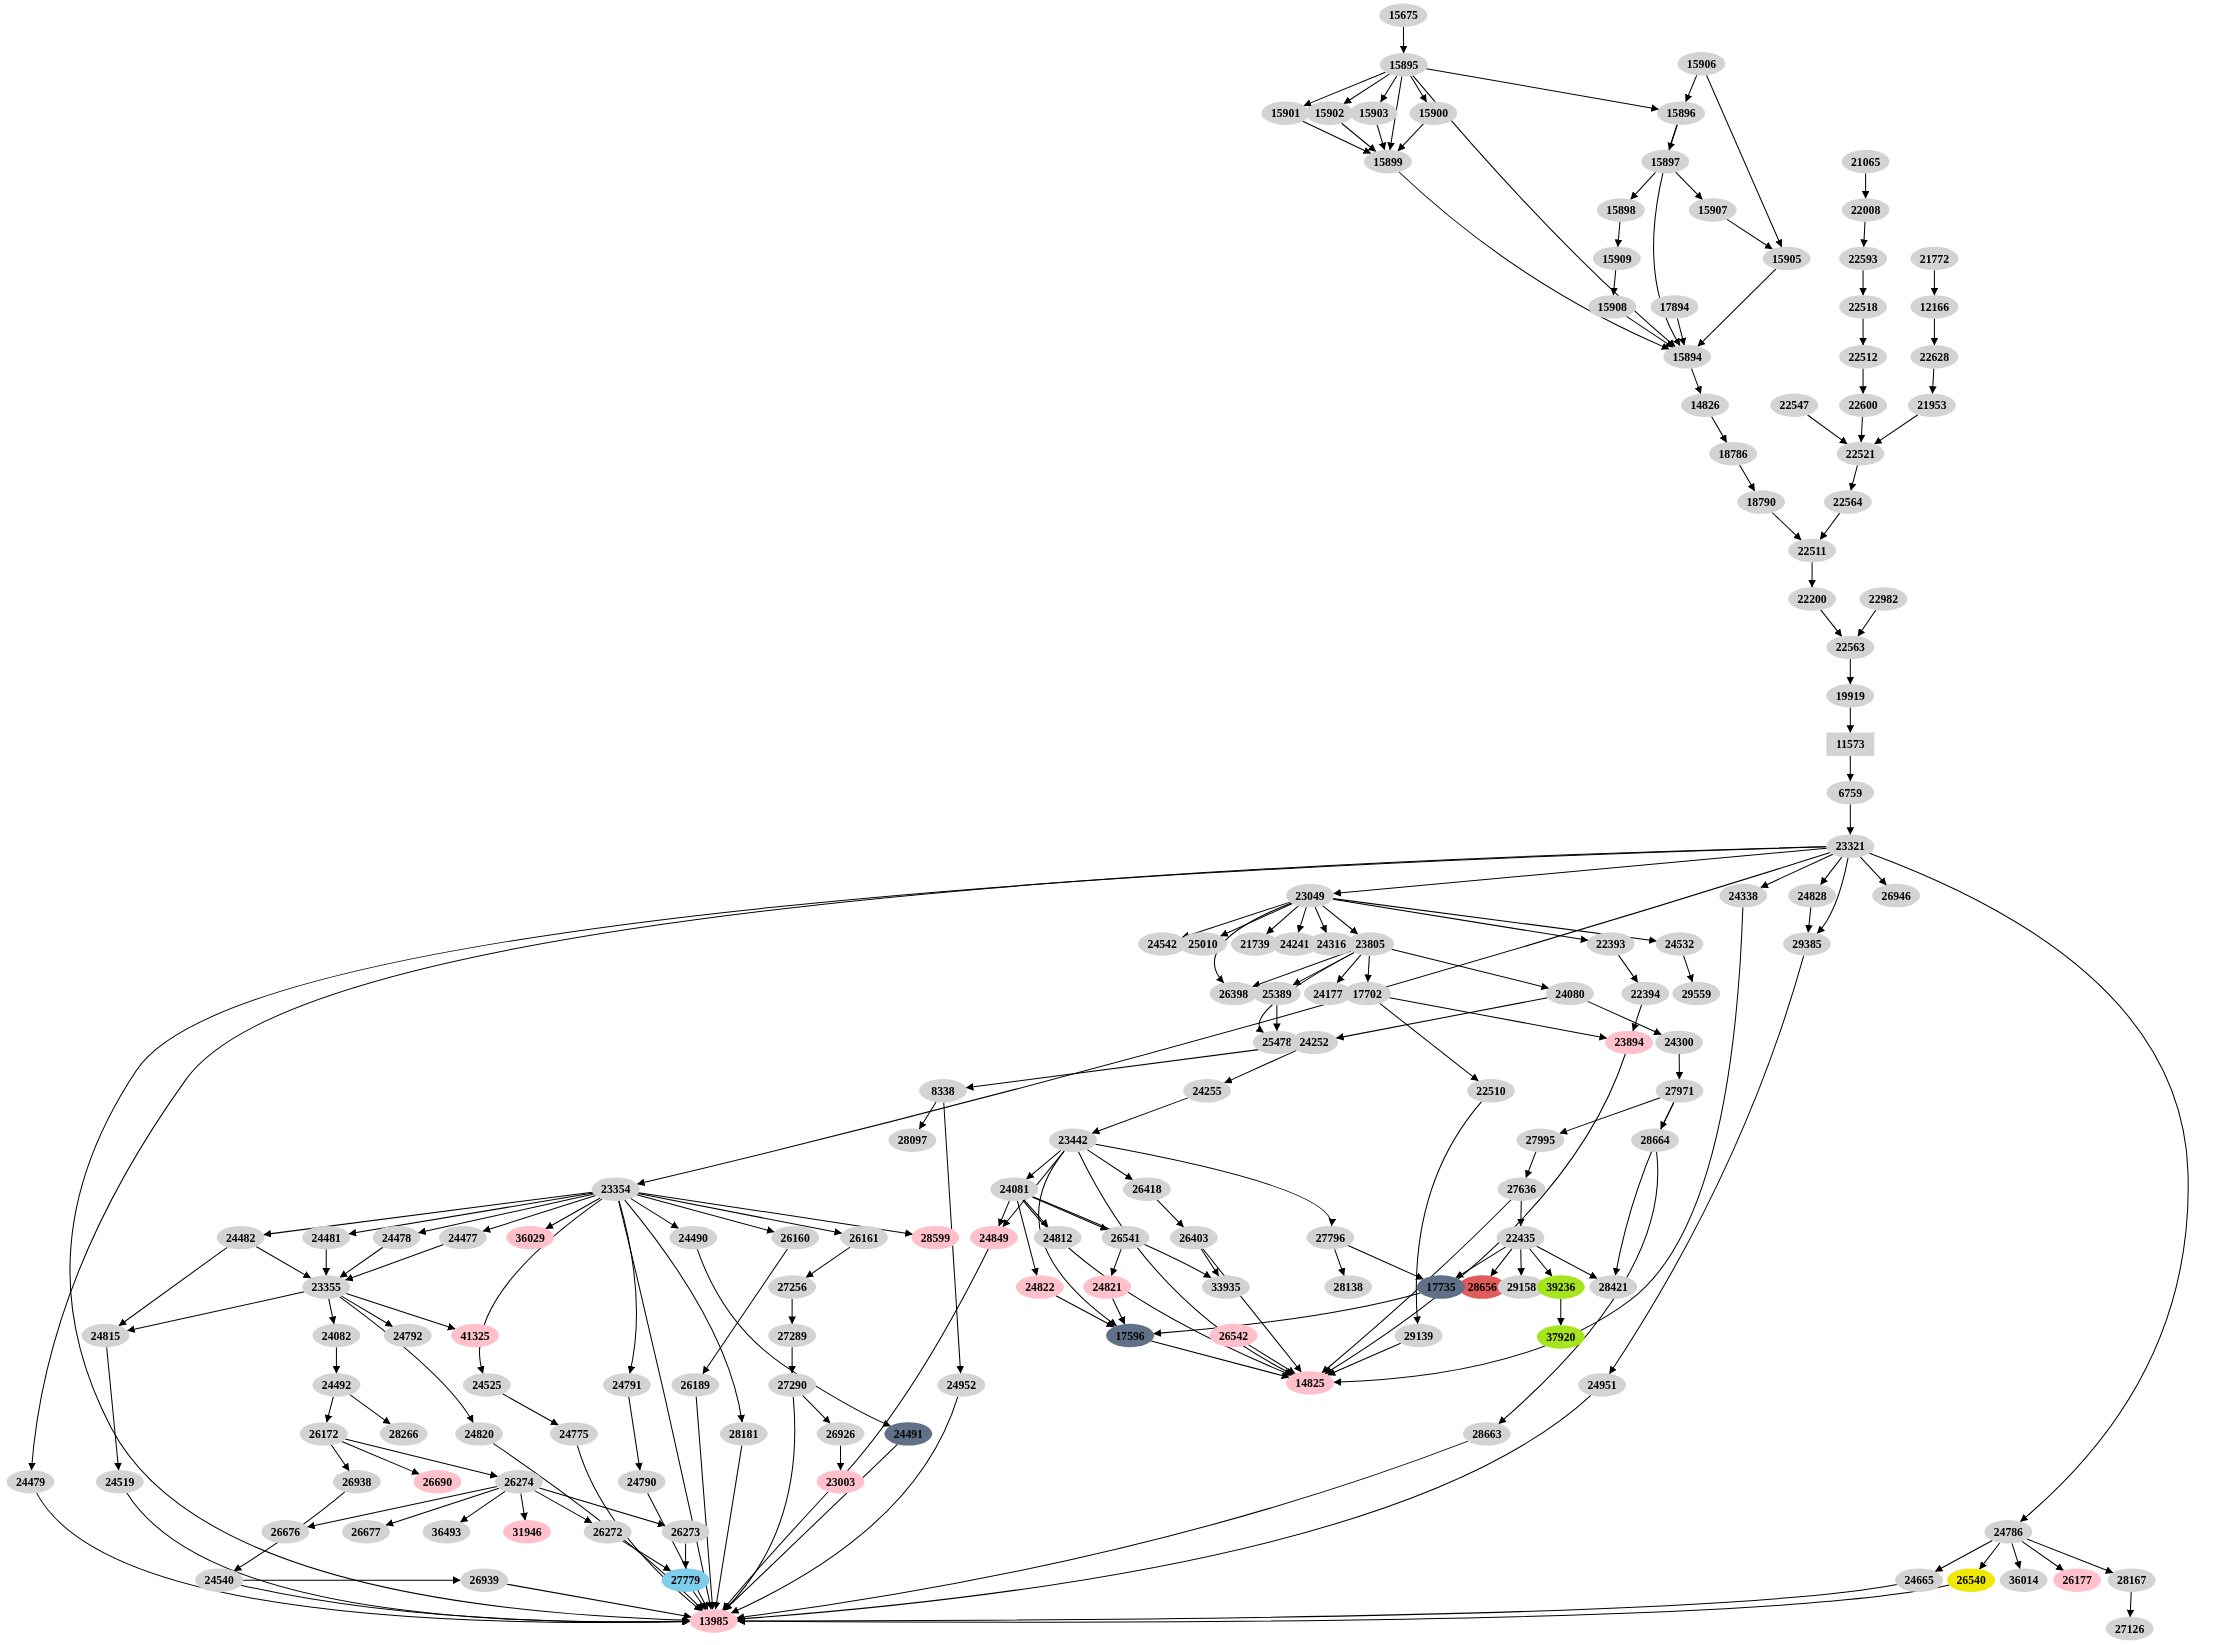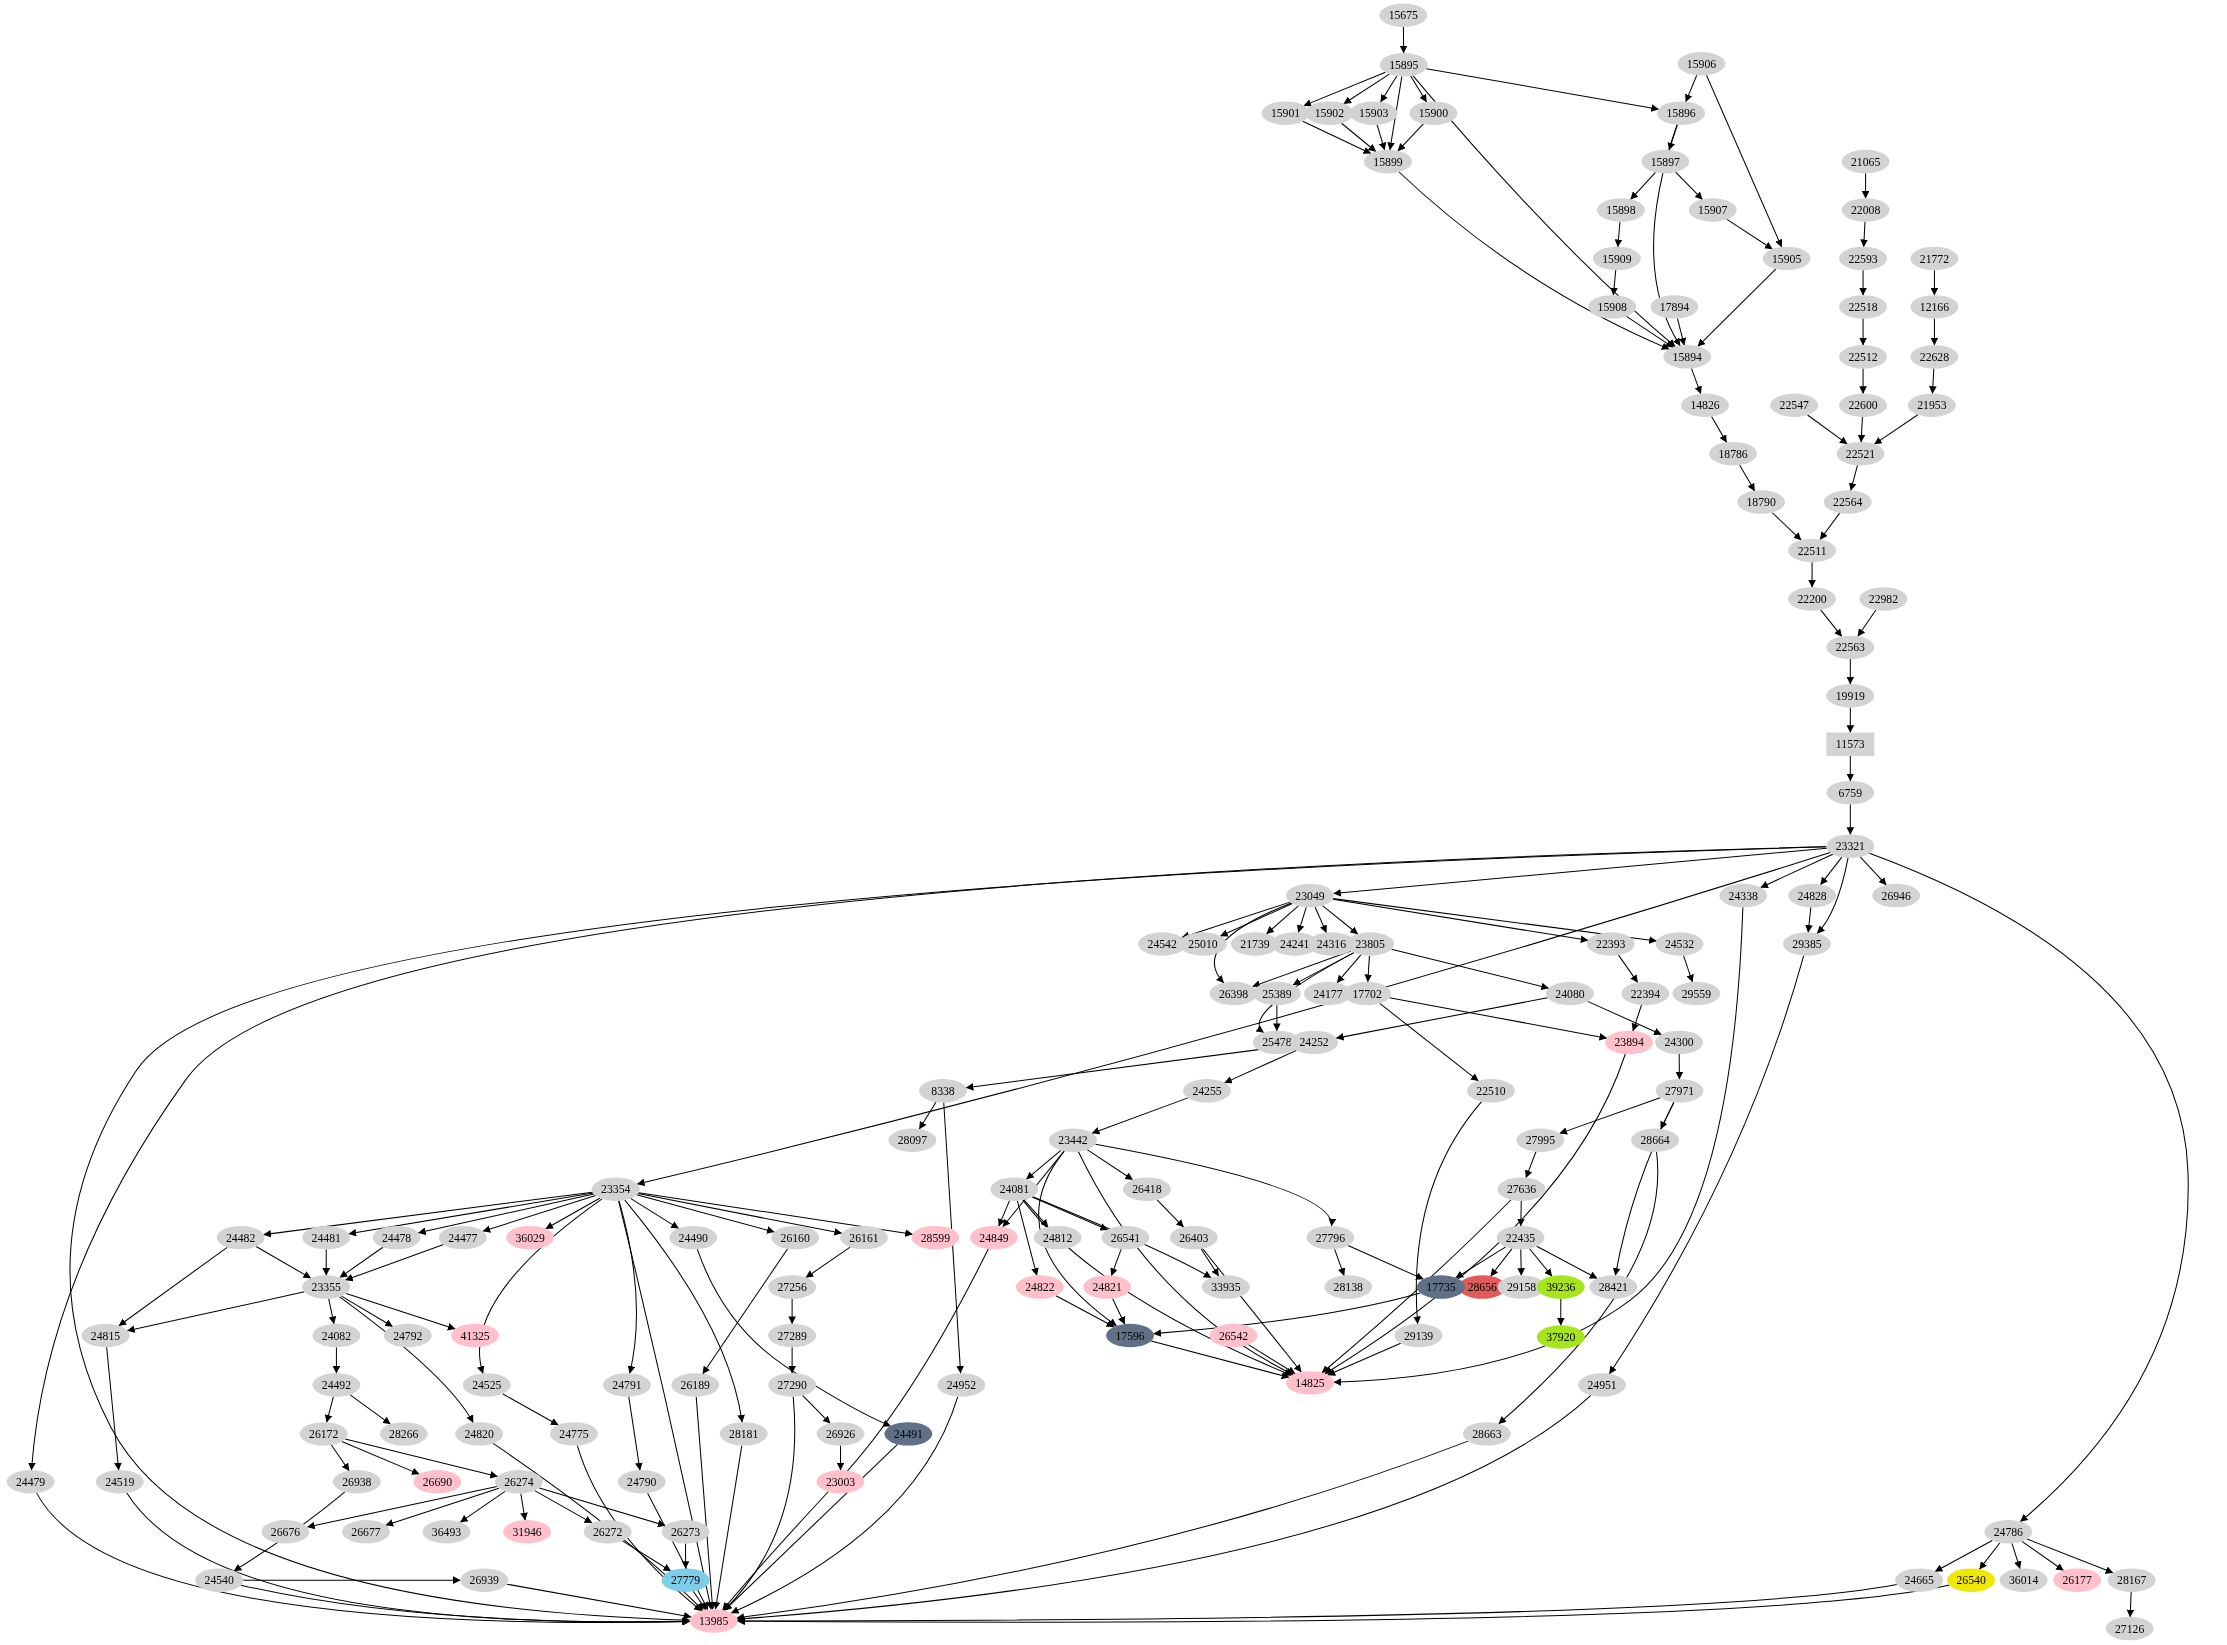--- a/index.html
+++ b/index.html
@@ -1,17 +1,17 @@
 <!DOCTYPE html>
 <html style="font-size:8.2px"><head>
 <meta charset="utf-8">
 <style>
   html,body{margin:0;padding:0;background:#ffffff;}
   body{font-family:"Liberation Serif","DejaVu Serif",serif;}
-  .graph-wrap{width:100vw;height:100vh;display:flex;align-items:flex-start;justify-content:flex-end;background:#fff;}
+  .graph-wrap{width:100vw;height:100vh;display:flex;align-items:flex-start;justify-content:flex-end;background:#fff;font-weight:bold;}
   svg{width:100%;height:auto;max-height:100vh;display:block;background:#fff;}
   .edge{fill:none;stroke:#000;stroke-width:2px;}
   .node-shape{stroke:none;}
   .node-label{font-family:"Liberation Serif","DejaVu Serif",serif;font-size:23px;fill:#000;text-anchor:middle;}
 </style>
 </head>
 <body>
 
 <div class="graph-wrap">
   <svg id="graph-svg" xmlns="http://www.w3.org/2000/svg" role="img" viewBox="0 0 4369 3227" preserveAspectRatio="xMidYMid meet">

